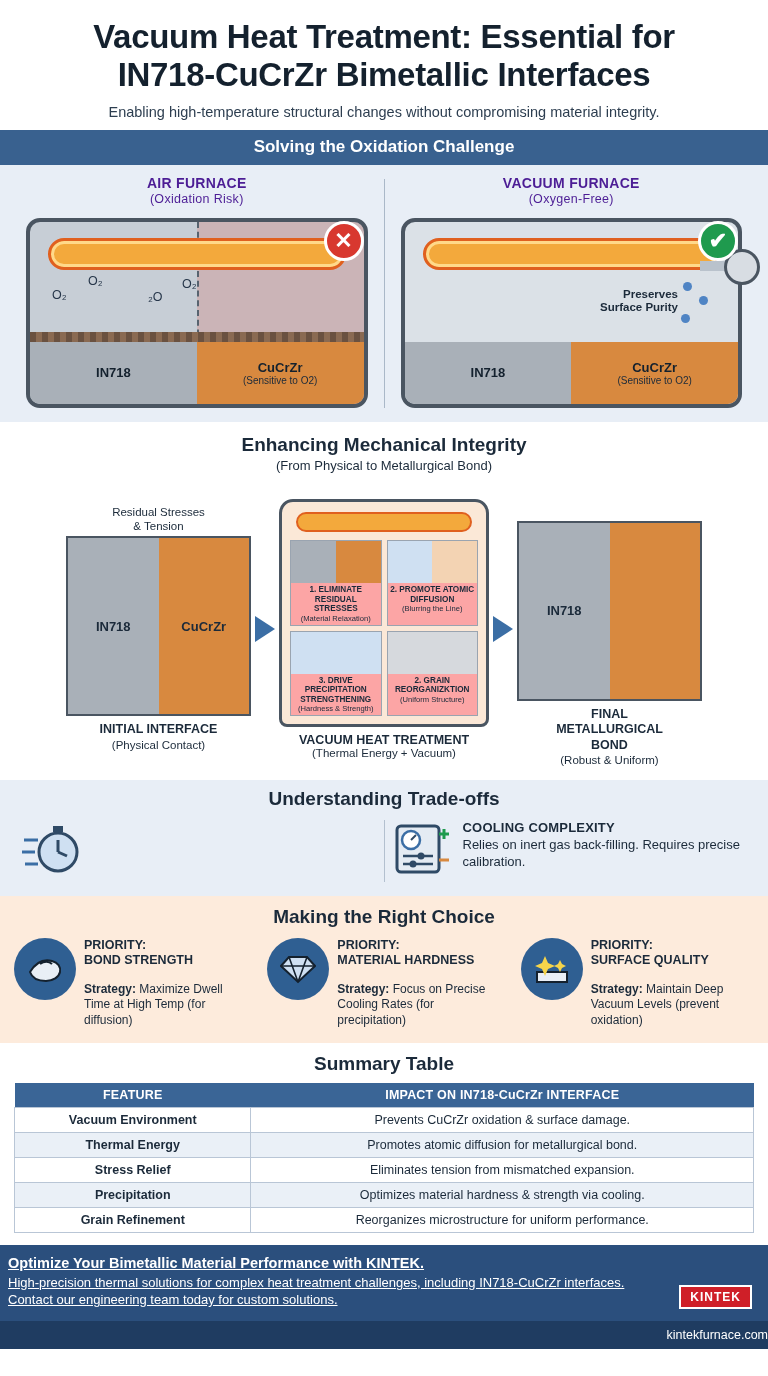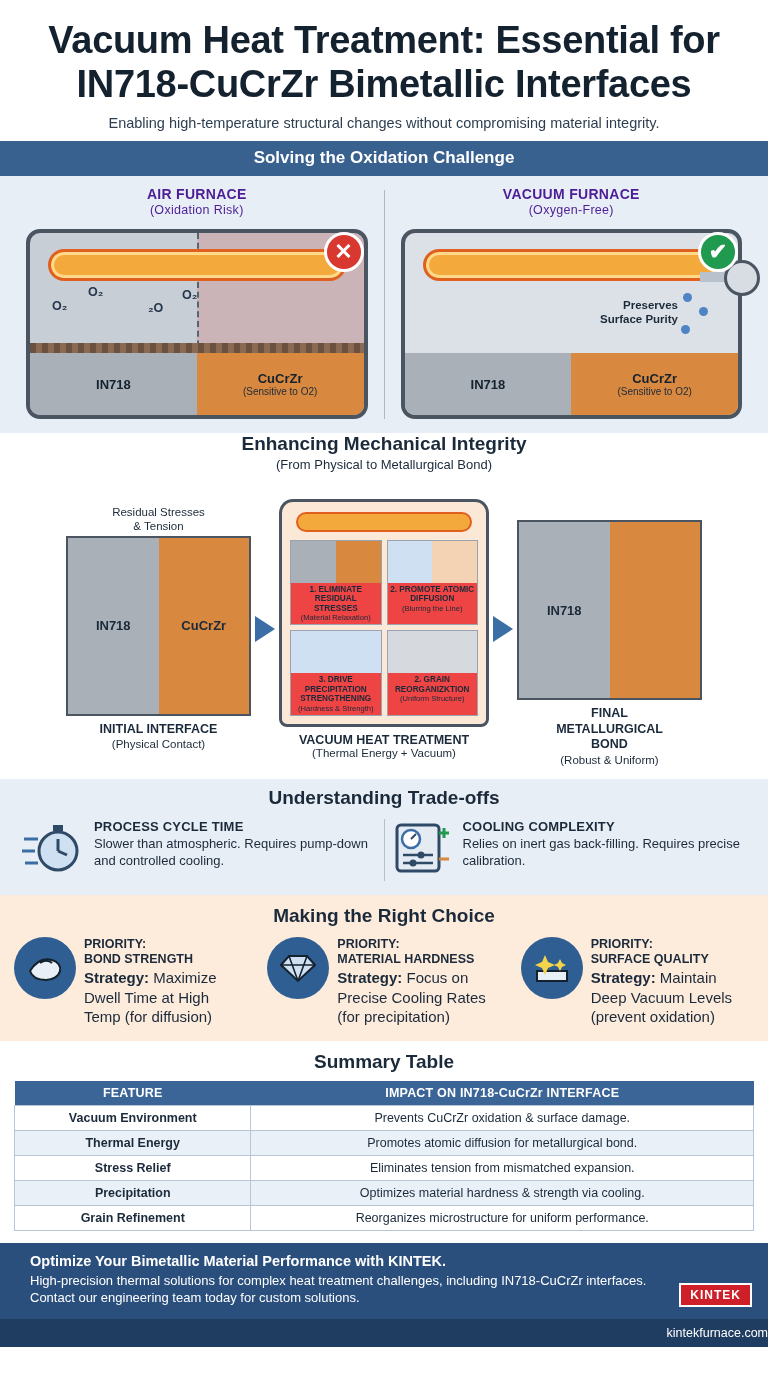--- a/index.html
+++ b/index.html
@@ -8,21 +8,21 @@
     font-family: "Liberation Sans", sans-serif;
     background: #ffffff;
     color: #1b2a3a;
     overflow: hidden;
   }
   .page { width: 768px; height: 1376px; position: relative; }
 
   
   .header { padding: 18px 24px 10px; text-align: center; }
   .header h1 {
-    font-size: 38px; line-height: 1.16; font-weight: bold;
+    font-size: 33px; line-height: 1.16; font-weight: bold;
     letter-spacing: -0.3px; color: #14212e;
   }
   .header .sub {
     margin-top: 9px; font-size: 14.5px; color: #2d3e50;
   }
   .band-head {
     background: #39618f; color: #fff; text-align: center;
     font-size: 17px; font-weight: bold; padding: 7px 0 8px;
   }
 
@@ -46,57 +46,57 @@
     border: 3px solid #e0601f;
     box-shadow: inset 0 0 0 3px #ffd98a;
   }
   .specimen { position: absolute; left: 0; right: 0; bottom: 0; height: 62px; display: flex; }
   .spec-left { flex: 1; background: #a9b0b8; display:flex; align-items:center; justify-content:center; }
   .spec-right { flex: 1; background: #d8893f; display:flex; flex-direction:column; align-items:center; justify-content:center;}
   .spec-label { font-size: 13px; font-weight: bold; color:#14212e; }
   .spec-sub { font-size: 10px; }
   .rough { position:absolute; left:0; right:0; bottom:62px; height:10px;
     background: repeating-linear-gradient(90deg,#6a5140 0 6px,#8a6a52 6px 12px); }
-  .o2 { position:absolute; font-size: 12.5px; color:#26364a; font-weight:700;}
+  .o2 { position:absolute; font-size: 12.5px; color:#26364a; font-weight:400;}
   .red-tint { position:absolute; top:0; bottom:0; right:0; width:50%; background: rgba(222,80,60,.20); border-left: 2px dashed #57636f;}
   .badge {
     position: absolute; top: 6px; right: 8px; width: 40px; height: 40px;
     border-radius: 50%; display:flex; align-items:center; justify-content:center;
     color:#fff; font-size: 22px; font-weight: bold; border: 3px solid #fff; z-index: 5;
   }
   .badge.x { background:#d8382f; }
   .badge.ok { background:#1f9a4e; }
   .pump {
     position:absolute; right: -4px; top: 74px; width: 36px; height: 36px;
     border-radius:50%; background:#d8dde3; border:3px solid #4a5561;
   }
   .pump-arrow { position:absolute; right: 30px; top: 86px; width: 26px; height:10px; background:#b9c2cc; }
   .preserve { position:absolute; right: 60px; top: 66px; font-size: 11.5px; font-weight:bold; text-align:right; line-height:1.2;}
   .dot { position:absolute; width:9px; height:9px; border-radius:50%; background:#4f84c4; }
 
   
-  .sec2 { padding: 0 10px 6px; background:#fff; }
+  .sec2 { padding: 12px 10px 6px; background:#fff; }
   .sec2 h2 { text-align:center; font-size: 19px; font-weight:bold; }
   .sec2 .h2sub { text-align:center; font-size: 13px; margin-top:2px; }
   .flow { display:flex; align-items:center; justify-content:center; margin-top: 18px; gap: 4px;}
   .block { width: 185px; }
   .blk-img { height: 180px; border:2px solid #4a5561; display:flex; }
   .blk-img .l { flex:1; background:#a9b0b8; display:flex;align-items:center;justify-content:center;}
   .blk-img .r { flex:1; background:#d8893f; display:flex;align-items:center;justify-content:center;}
   .blk-cap { text-align:center; font-size:12.5px; font-weight:bold; margin-top:6px; line-height:1.25;}
   .blk-cap small { display:block; font-weight:normal; font-size:11.5px;}
   .vlabel { font-size:13px; font-weight:bold; }
   .arrow { width:0;height:0;border-top:13px solid transparent;border-bottom:13px solid transparent;border-left:20px solid #3b6ea5;}
   .vht {
     width: 210px; border:3px solid #4a5561; border-radius: 14px 14px 8px 8px;
     background:#fbe8d7; padding: 8px; position:relative;
   }
   .vht .heater2 { height:20px; border-radius:10px; background:#f3a93c; border:2px solid #e0601f; margin: 2px 6px 8px;}
   .grid4 { display:grid; grid-template-columns:1fr 1fr; gap:5px;}
-  .cell { border:1px solid #9aa4b0; background:#ef4444; padding:0; }
+  .cell { border:1px solid #9aa4b0; background:#fca5a5; padding:0; }
   .cell .art { height:42px; }
   .cell .t { font-size:8.2px; font-weight:bold; text-align:center; line-height:1.15; padding:2px 1px 0;}
   .cell .s { font-size:7.6px; text-align:center; padding-bottom:2px;}
   .vht-cap { text-align:center; font-size:12.5px; font-weight:bold; margin-top:6px;}
   .vht-cap small{display:block;font-weight:normal;font-size:11.5px;}
 
   
   .sec3 { background:#e8eef6; padding: 8px 16px 14px; margin-top: 6px;}
   .sec3 h2 { text-align:center; font-size:19px; font-weight:bold; margin-bottom:10px;}
   .tradeoffs { display:flex; align-items:flex-start; }
@@ -106,35 +106,35 @@
   .to-div { width:1px; background:#b3c0cf; align-self:stretch;}
 
   
   .sec4 { background:#fdebdc; padding: 10px 14px 14px;}
   .sec4 h2 { text-align:center; font-size:19px; font-weight:bold; margin-bottom:10px;}
   .choices { display:flex; gap:20px;}
   .choice { flex:1; display:flex; gap:8px;}
   .circle { width:62px;height:62px;border-radius:50%;background:#2f5f92;flex:0 0 62px;
             display:flex;align-items:center;justify-content:center;}
   .choice .txt h3{font-size:12.5px;font-weight:bold;line-height:1.2;}
-  .choice .txt p{font-size:15px;line-height:1.3;margin-top:1px;}
+  .choice .txt p{font-size:12px;line-height:1.3;margin-top:14px;}
   .choice .txt p b{font-weight:bold;}
 
   
   .sec5 { padding: 10px 14px 12px; background:#fff;}
   .sec5 h2 { text-align:center; font-size:19px; font-weight:bold; margin-bottom:8px;}
   table { width:100%; border-collapse:collapse; font-size:12.5px;}
   th { background:#3a6596; color:#fff; padding:5px; font-size:12.5px; letter-spacing:.2px;}
   td { padding:5px 6px; border:1px solid #b9c6d6; }
   td.feat { font-weight:bold; text-align:center; width:32%;}
   td.imp { text-align:center;}
   tr:nth-child(even) td { background:#eaf0f7; }
 
   
-  .cta { background:#2b4f7d; color:#fff; padding:10px 30px 12px; position:relative;}
+  .cta { background:#2b4f7d; color:#fff; padding:10px 8px 12px; position:relative;text-decoration:underline;}
   .cta h3 { font-size:14.5px; font-weight:bold;}
   .cta p { font-size:13px; line-height:1.35; margin-top:3px; max-width: 640px;}
   .logo { position:absolute; right:16px; bottom:12px; background:#cf1f28; color:#fff;
           font-size:12px; font-weight:bold; letter-spacing:1px; padding:3px 9px; border:2px solid #fff;}
   .foot { background:#1f3c61; color:#fff; text-align:right; font-size:12.5px; padding:7px 0;}
 </style>
 </head>
 <body>
 
 <div class="page">
@@ -296,24 +296,20 @@
         <div>
           <svg width="62" height="58" viewBox="0 0 62 58">
             <circle cx="36" cy="32" r="19" fill="#cfe0f2" stroke="#2f4a66" stroke-width="3"></circle>
             <rect x="31" y="6" width="10" height="6" fill="#2f4a66"></rect>
             <line x1="36" y1="32" x2="36" y2="20" stroke="#2f4a66" stroke-width="3"></line>
             <line x1="36" y1="32" x2="45" y2="36" stroke="#2f4a66" stroke-width="3"></line>
             <line x1="2" y1="20" x2="16" y2="20" stroke="#3b6ea5" stroke-width="3"></line>
             <line x1="0" y1="32" x2="13" y2="32" stroke="#3b6ea5" stroke-width="3"></line>
             <line x1="3" y1="44" x2="16" y2="44" stroke="#3b6ea5" stroke-width="3"></line>
           </svg>
-        </div>
-        <div class="txt">
-          <h3>PROCESS CYCLE TIME</h3>
-          <p>Slower than atmospheric. Requires pump-down and controlled cooling.</p>
         </div>
       </div>
       <div class="to-div"></div>
       <div class="to">
         <div>
           <svg width="62" height="58" viewBox="0 0 62 58">
             <rect x="6" y="6" width="42" height="46" rx="4" fill="#e4ebf3" stroke="#2f4a66" stroke-width="3"></rect>
             <circle cx="20" cy="20" r="9" fill="#fff" stroke="#3b6ea5" stroke-width="2.5"></circle>
             <line x1="20" y1="20" x2="25" y2="15" stroke="#2f4a66" stroke-width="2"></line>
             <line x1="12" y1="36" x2="42" y2="36" stroke="#2f4a66" stroke-width="2.5"></line>

